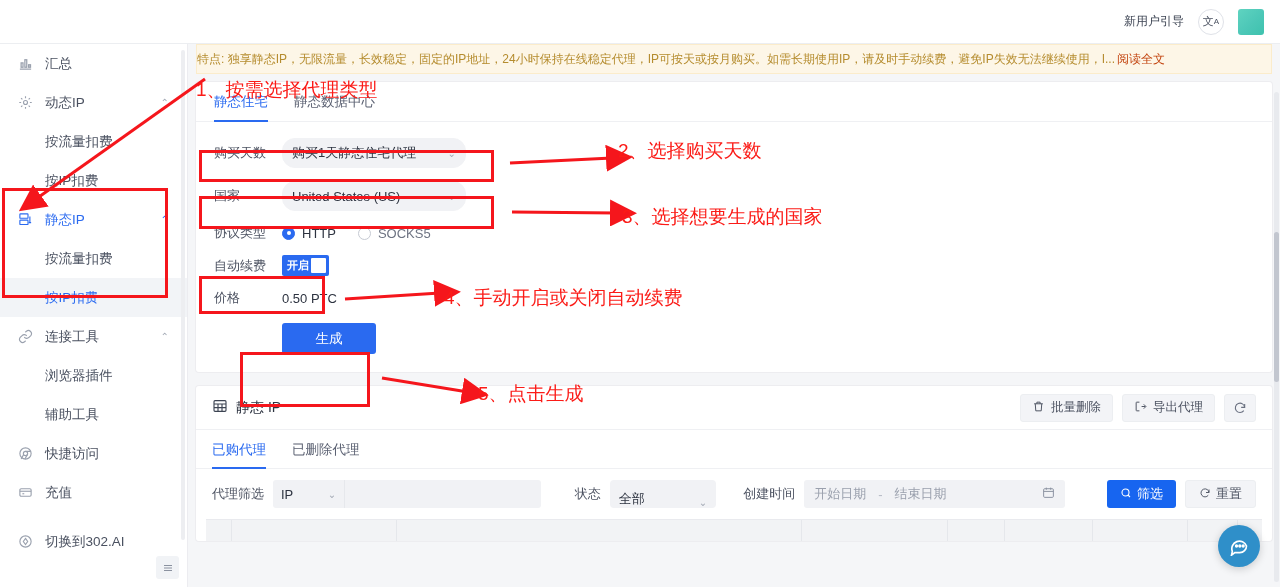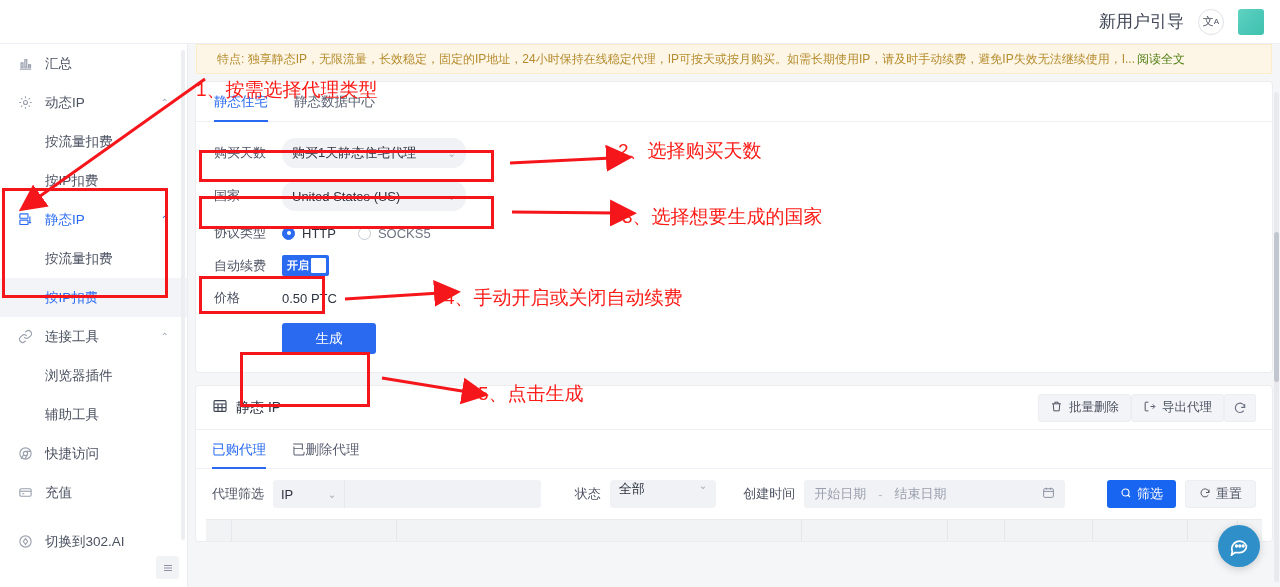--- a/index.html
+++ b/index.html
@@ -22,21 +22,21 @@
     width: 23px; height: 23px; border-radius: 50%;
     background: radial-gradient(circle at 35% 30%, #8ddc2e 0%, #5cc90f 45%, #2fb3e0 100%);
     display: flex; align-items: center; justify-content: center;
     color: #fff; font-size: 13px; line-height: 1;
   }
   .logo-text { font-size: 25px; color: #1b1d21; letter-spacing: -0.4px; font-weight: 400; }
   .logo-text .x { color: #6cc417; }
   .header-right {
     margin-left: auto; display: flex; align-items: center; gap: 14px; padding-right: 16px;
   }
-  .guide-link { font-size: 17px; color: #3d4453; cursor: pointer; }
+  .guide-link { font-size: 12px; color: #3d4453; cursor: pointer; }
   .lang-btn {
     width: 26px; height: 26px; border-radius: 50%; border: 1px solid #dfe2e8;
     display: flex; align-items: center; justify-content: center;
     font-size: 11px; color: #4a5160; cursor: pointer; background: #fff;
   }
   .avatar {
     width: 26px; height: 26px; border-radius: 3px;
     background: linear-gradient(135deg, #5fd4c0 0%, #4ec8b8 50%, #3ec2ae 100%);
     cursor: pointer;
   }
@@ -75,24 +75,24 @@
     border: 3px solid #f5161c; z-index: 25; pointer-events: none;
   }
 
   
   .content {
     position: absolute; top: 44px; left: 188px; width: 1092px; height: 543px;
     background: #f5f6f8; overflow: hidden;
   }
   .notice-bar {
     margin: 0 8px; background: #fdf6e7; border: 1px solid #fbeccb;
-    height: 30px; display: flex; align-items: center; padding: 0 20px;
+    height: 30px; display: flex; align-items: center; padding: 0 0;
     font-size: 12px; color: #b58c2e; white-space: nowrap; overflow: hidden;
   }
-  .notice-bar .more { color: #4d7c0f; margin-left: 2px; cursor: pointer; }
+  .notice-bar .more { color: #c2410c; margin-left: 2px; cursor: pointer; }
 
   .card {
     margin: 8px 8px 0 8px; background: #fff; border-radius: 3px;
     box-shadow: 0 0 0 1px #ededf0;
   }
   .tabs { display: flex; padding: 0 18px; border-bottom: 1px solid #eff0f3; height: 40px; }
   .tab {
     font-size: 13.5px; color: #5b6172; line-height: 39px; margin-right: 26px;
     cursor: pointer; position: relative;
   }
@@ -144,21 +144,21 @@
     font-family: Liberation Mono, monospace;
   }
   .btn-row { margin-top: 16px; padding-left: 68px; }
 
   
   .panel-head {
     height: 44px; display: flex; align-items: center; padding: 0 16px;
     border-bottom: 1px solid #eff0f3;
   }
   .panel-title { display: flex; align-items: center; font-size: 14px; color: #2d3340; gap: 8px; }
-  .panel-actions { margin-left: auto; display: flex; align-items: center; }
+  .panel-actions { margin-left: auto; display: flex; align-items: center; gap: 9px; }
   .ghost-btn {
     height: 28px; padding: 0 11px; background: #f3f4f7; border: 1px solid #eceef1;
     border-radius: 3px; font-size: 12.5px; color: #4d5362; display: flex;
     align-items: center; gap: 6px; cursor: pointer; font-family: inherit;
   }
   .icon-btn {
     width: 32px; height: 28px; background: #f3f4f7; border: 1px solid #eceef1;
     border-radius: 3px; display: flex; align-items: center; justify-content: center;
     color: #6a7080; cursor: pointer; font-size: 13px;
   }
@@ -172,21 +172,21 @@
     display: flex; align-items: center; padding: 0 8px; font-size: 13px;
     color: #2d3340; cursor: pointer;
   }
   .select-sm .caret { margin-left: auto; color: #a3a9b5; font-size: 10px; }
   .input-sm {
     width: 200px; height: 28px; background: #f1f2f5; border-radius: 0 3px 3px 0;
     border-left: 1px solid #e6e8ec;
   }
   .select-md {
     width: 108px; height: 28px; background: #f1f2f5; border-radius: 4px;
-    display: flex; align-items: flex-start; padding: 0 9px; font-size: 13px;
+    display: flex; align-items: flex-end; padding: 0 9px; font-size: 13px;
     color: #2d3340; cursor: pointer;
   }
   .select-md .caret { margin-left: auto; color: #a3a9b5; font-size: 10px; }
   .daterange {
     width: 265px; height: 28px; background: #f1f2f5; border-radius: 3px;
     display: flex; align-items: center; padding: 0 10px; font-size: 13px; cursor: pointer;
   }
   .daterange .ph { color: #9aa0ad; }
   .daterange .sep { color: #b6bbc4; margin: 0 12px; }
   .daterange .cal { margin-left: auto; color: #8b92a0; font-size: 13px; }

